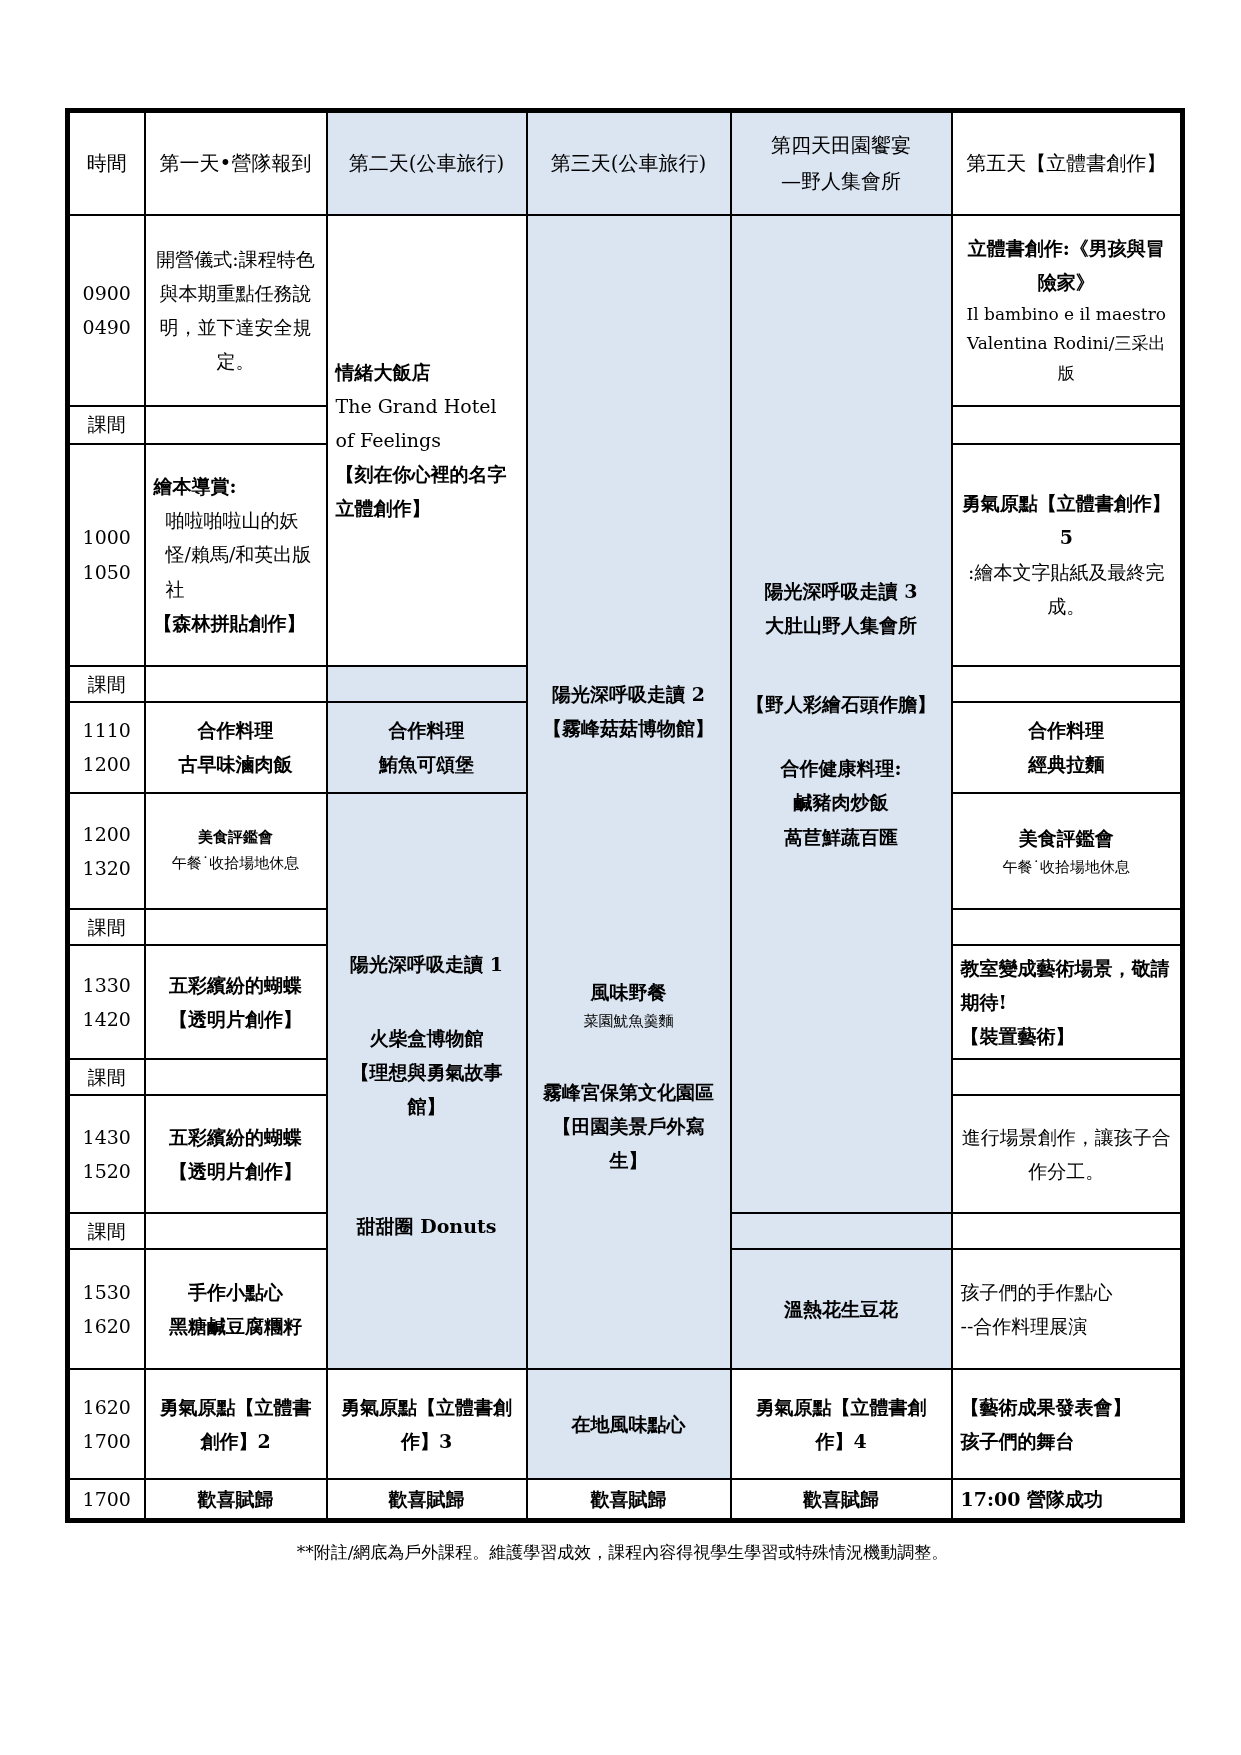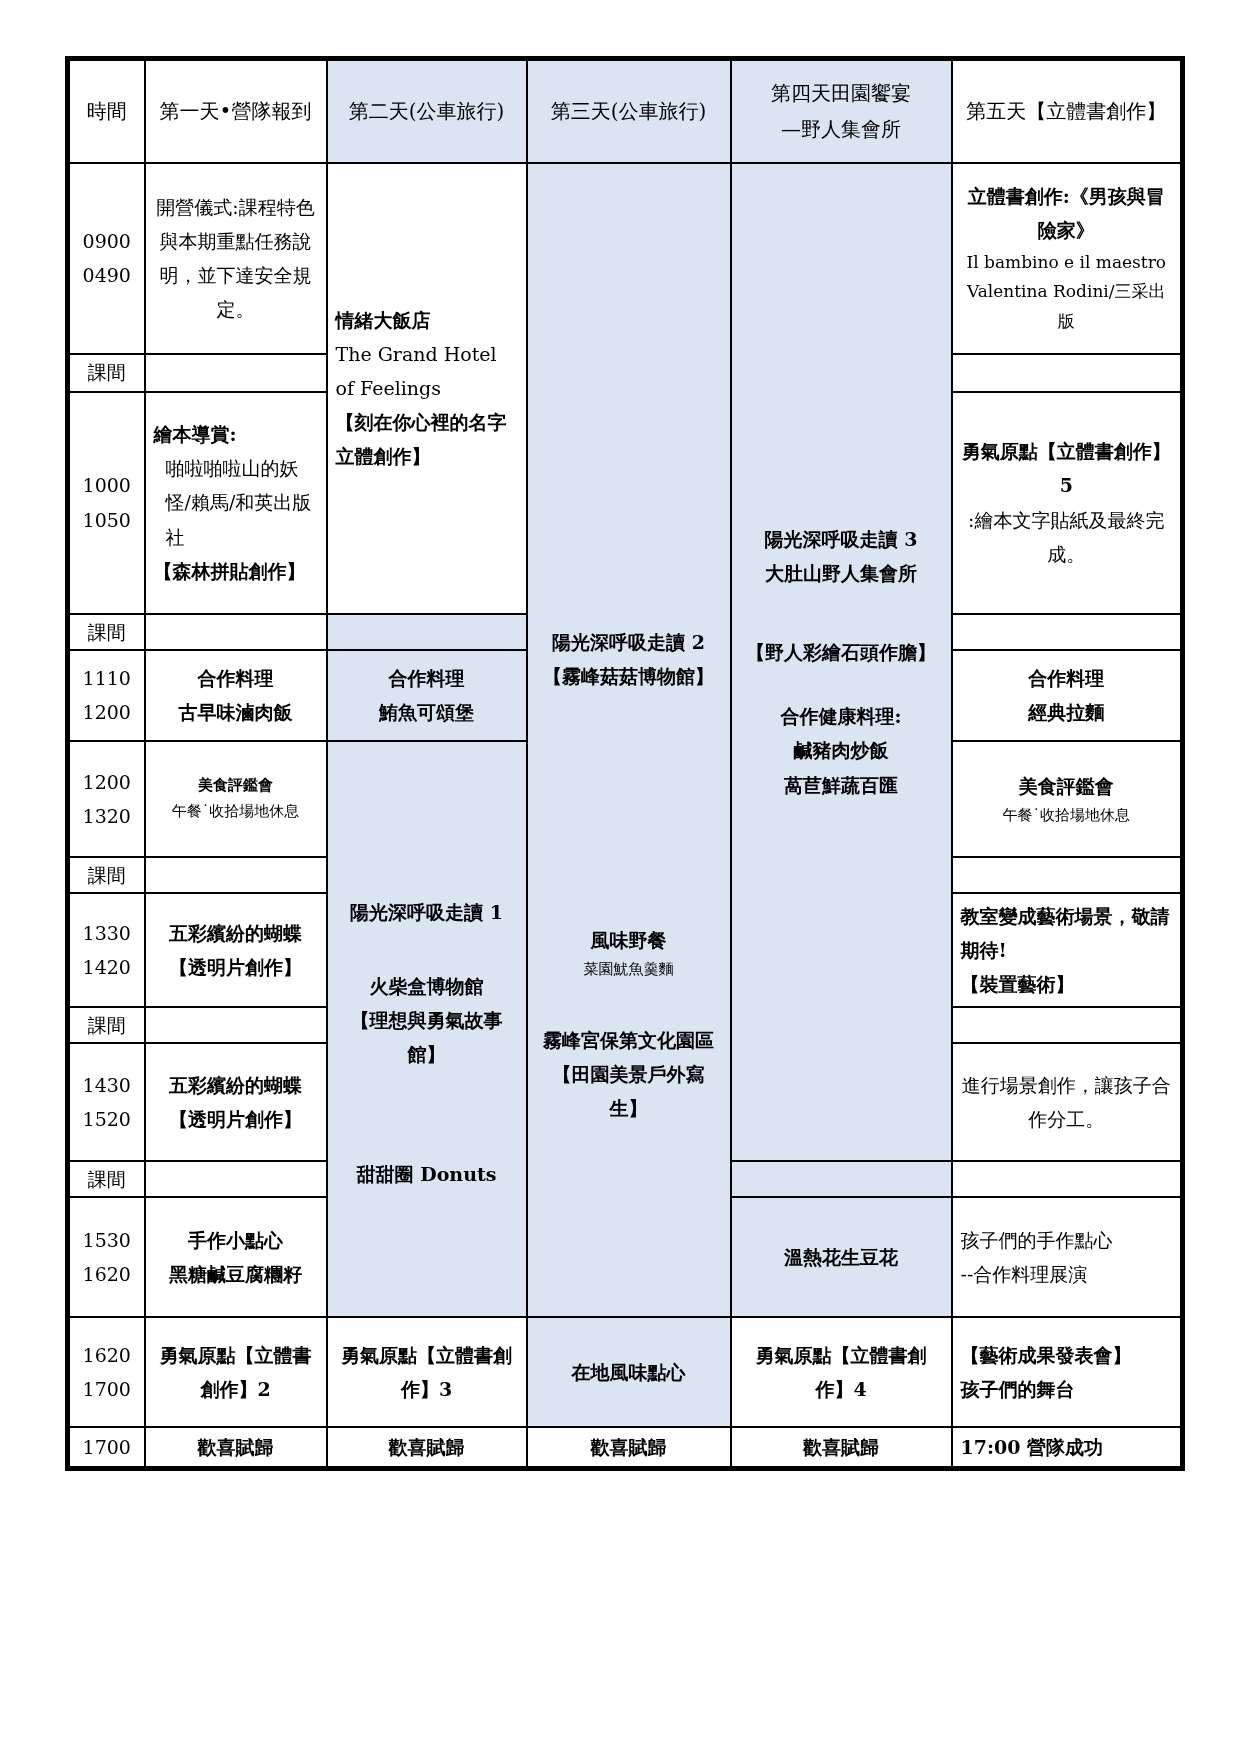--- a/index.html
+++ b/index.html
@@ -1,21 +1,21 @@
 <!DOCTYPE html>
 <html><head>
 <meta charset="utf-8">
 <style>
   html,body { margin:0; padding:0; background:#ffffff; }
   body {
     width:1241px; height:1755px;
     font-family:"DejaVu Serif","Liberation Serif",serif;
     color:#000;
   }
-  .page { box-sizing:border-box; padding:56px 0 0 65px; }
+  .page { box-sizing:border-box; padding:108px 0 0 65px; }
   table.schedule {
     border-collapse:collapse; table-layout:fixed;
     width:1115px; border:5px solid #000;
   }
   th,td {
     border:2px solid #000;
     padding:2px 8px;
     text-align:center; vertical-align:middle;
     font-size:19px; line-height:1.8; font-weight:normal;
     overflow:hidden; box-sizing:border-box;
@@ -216,13 +216,14 @@
       <td class="timecol">1700</td>
       <td class="bold">歡喜賦歸</td>
       <td class="bold">歡喜賦歸</td>
       <td class="bold">歡喜賦歸</td>
       <td class="bold">歡喜賦歸</td>
       <td class="left bold">17:00 營隊成功</td>
     </tr>
   </tbody>
     </table>
 
+  <div class="footnote">**附註/網底為戶外課程。維護學習成效，課程內容得視學生學習或特殊情況機動調整。</div>
 </div>
 
 </body></html>

